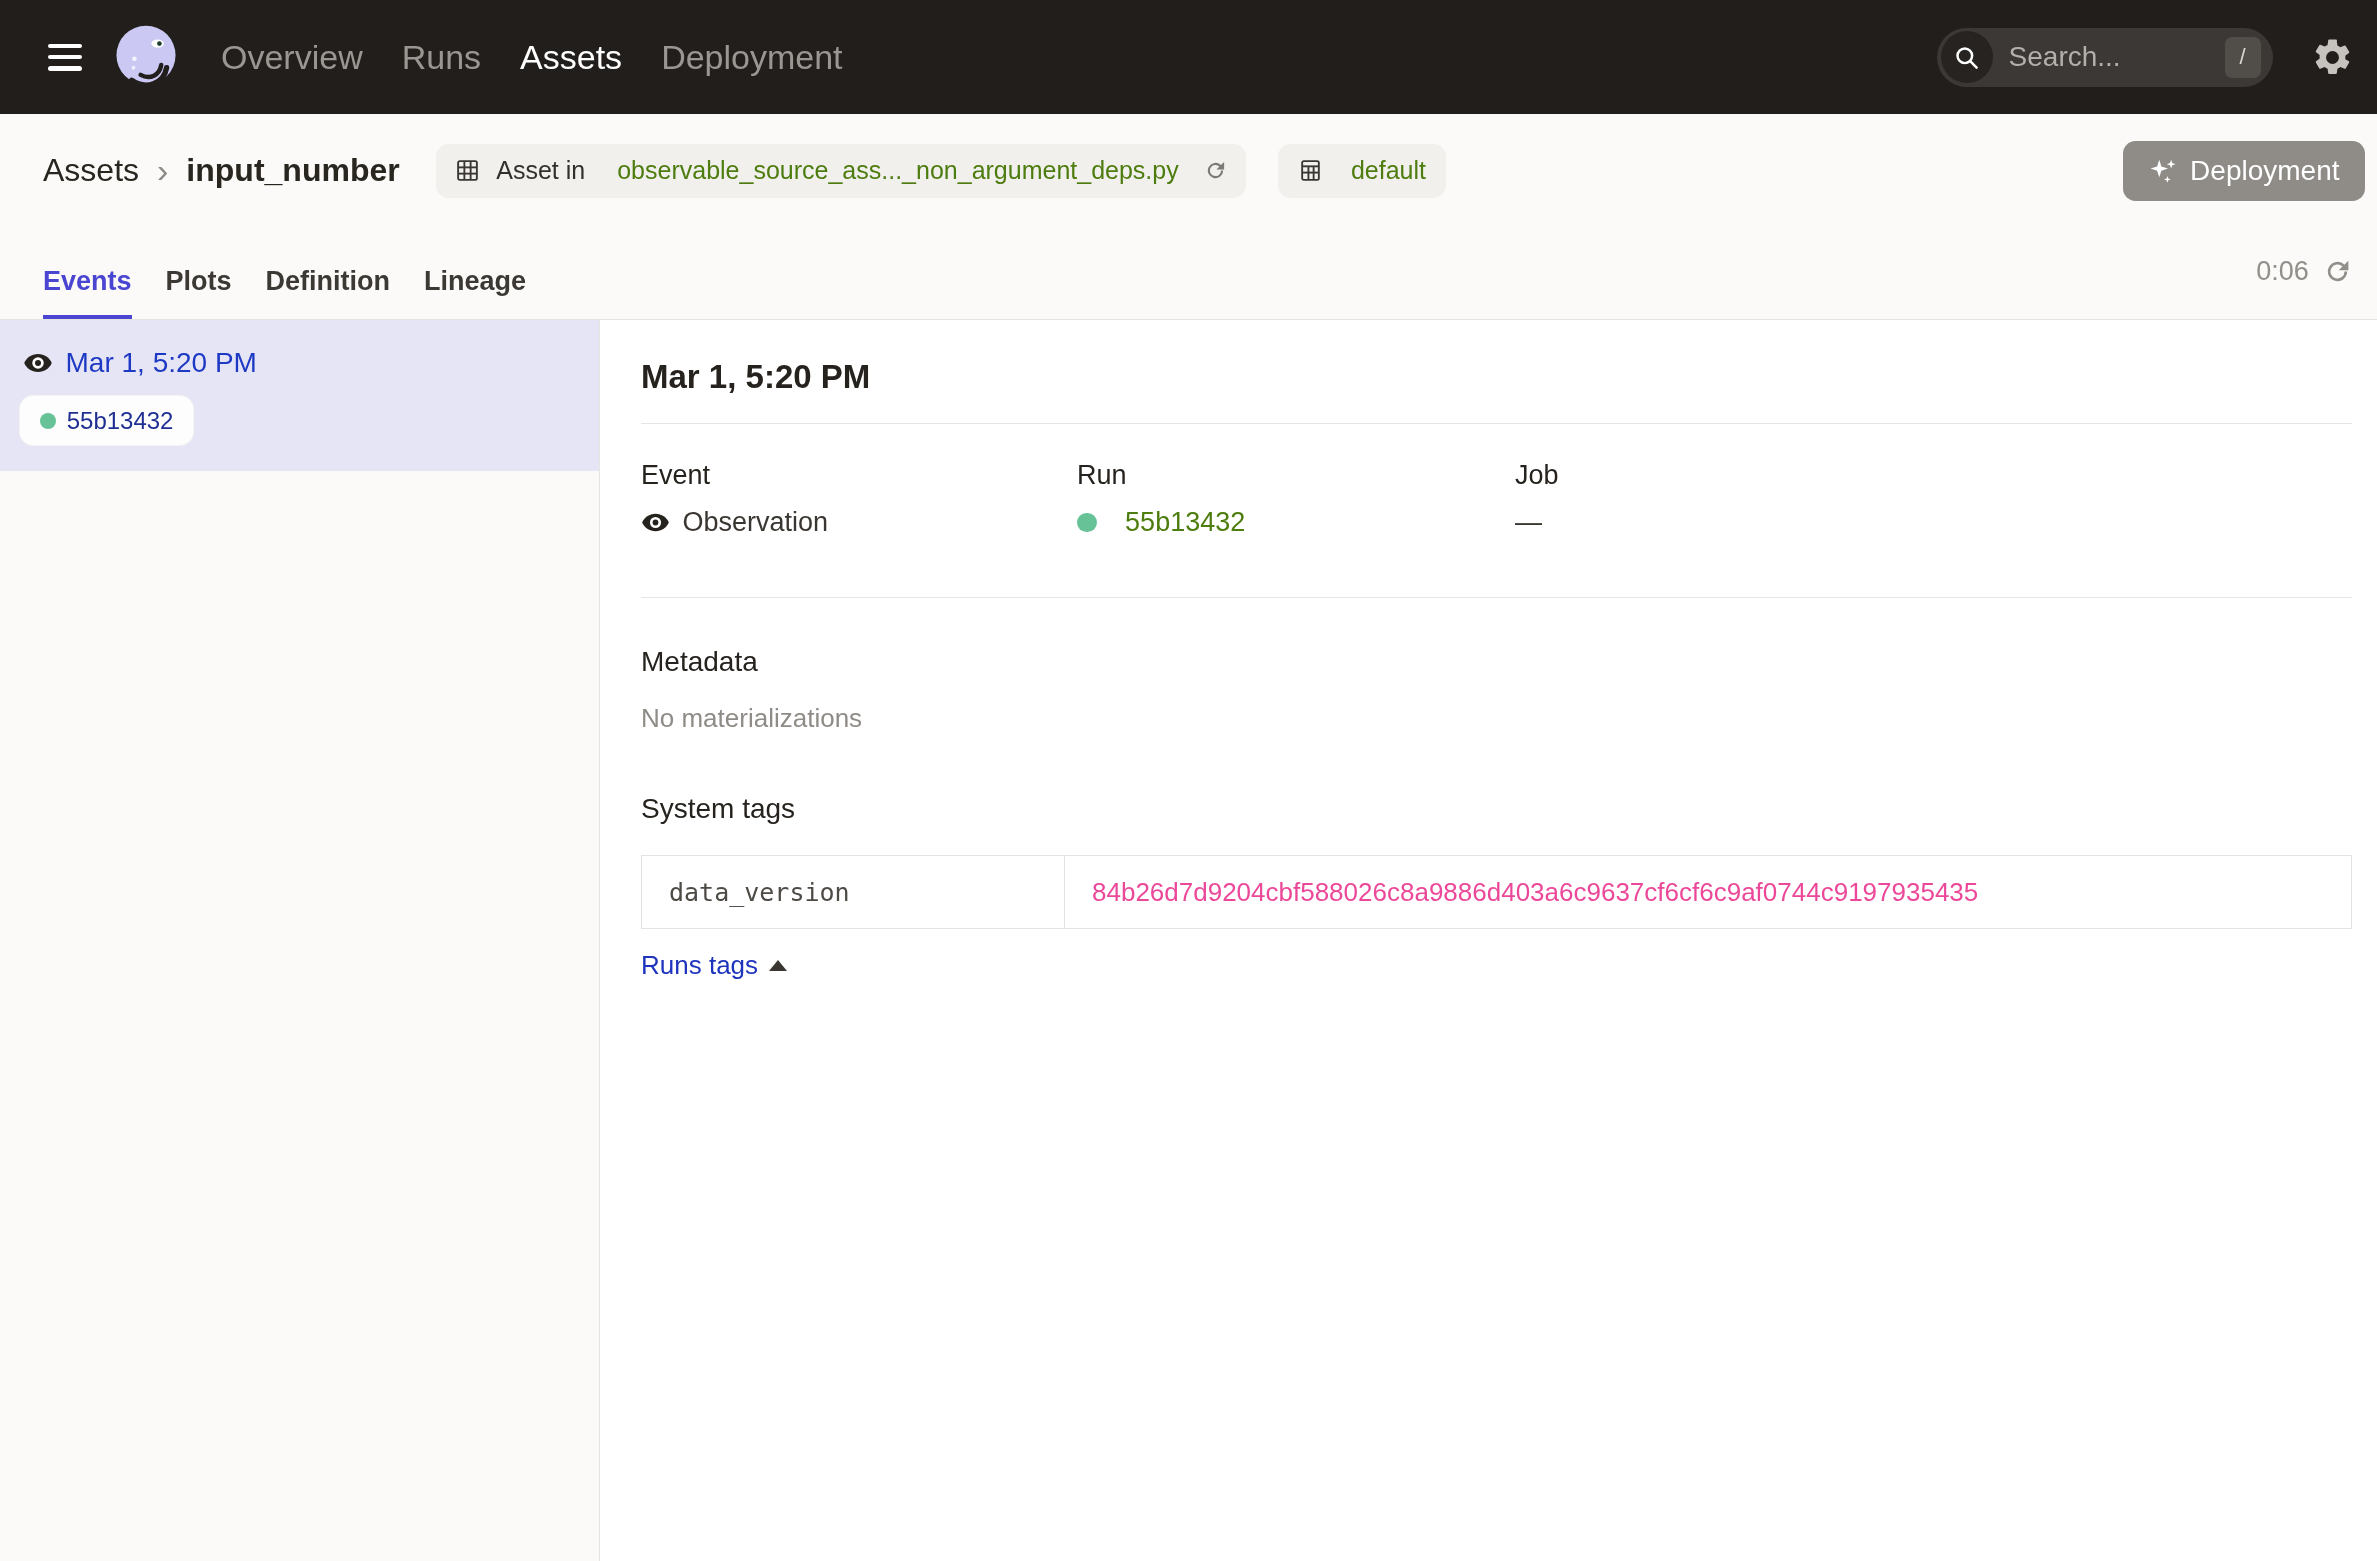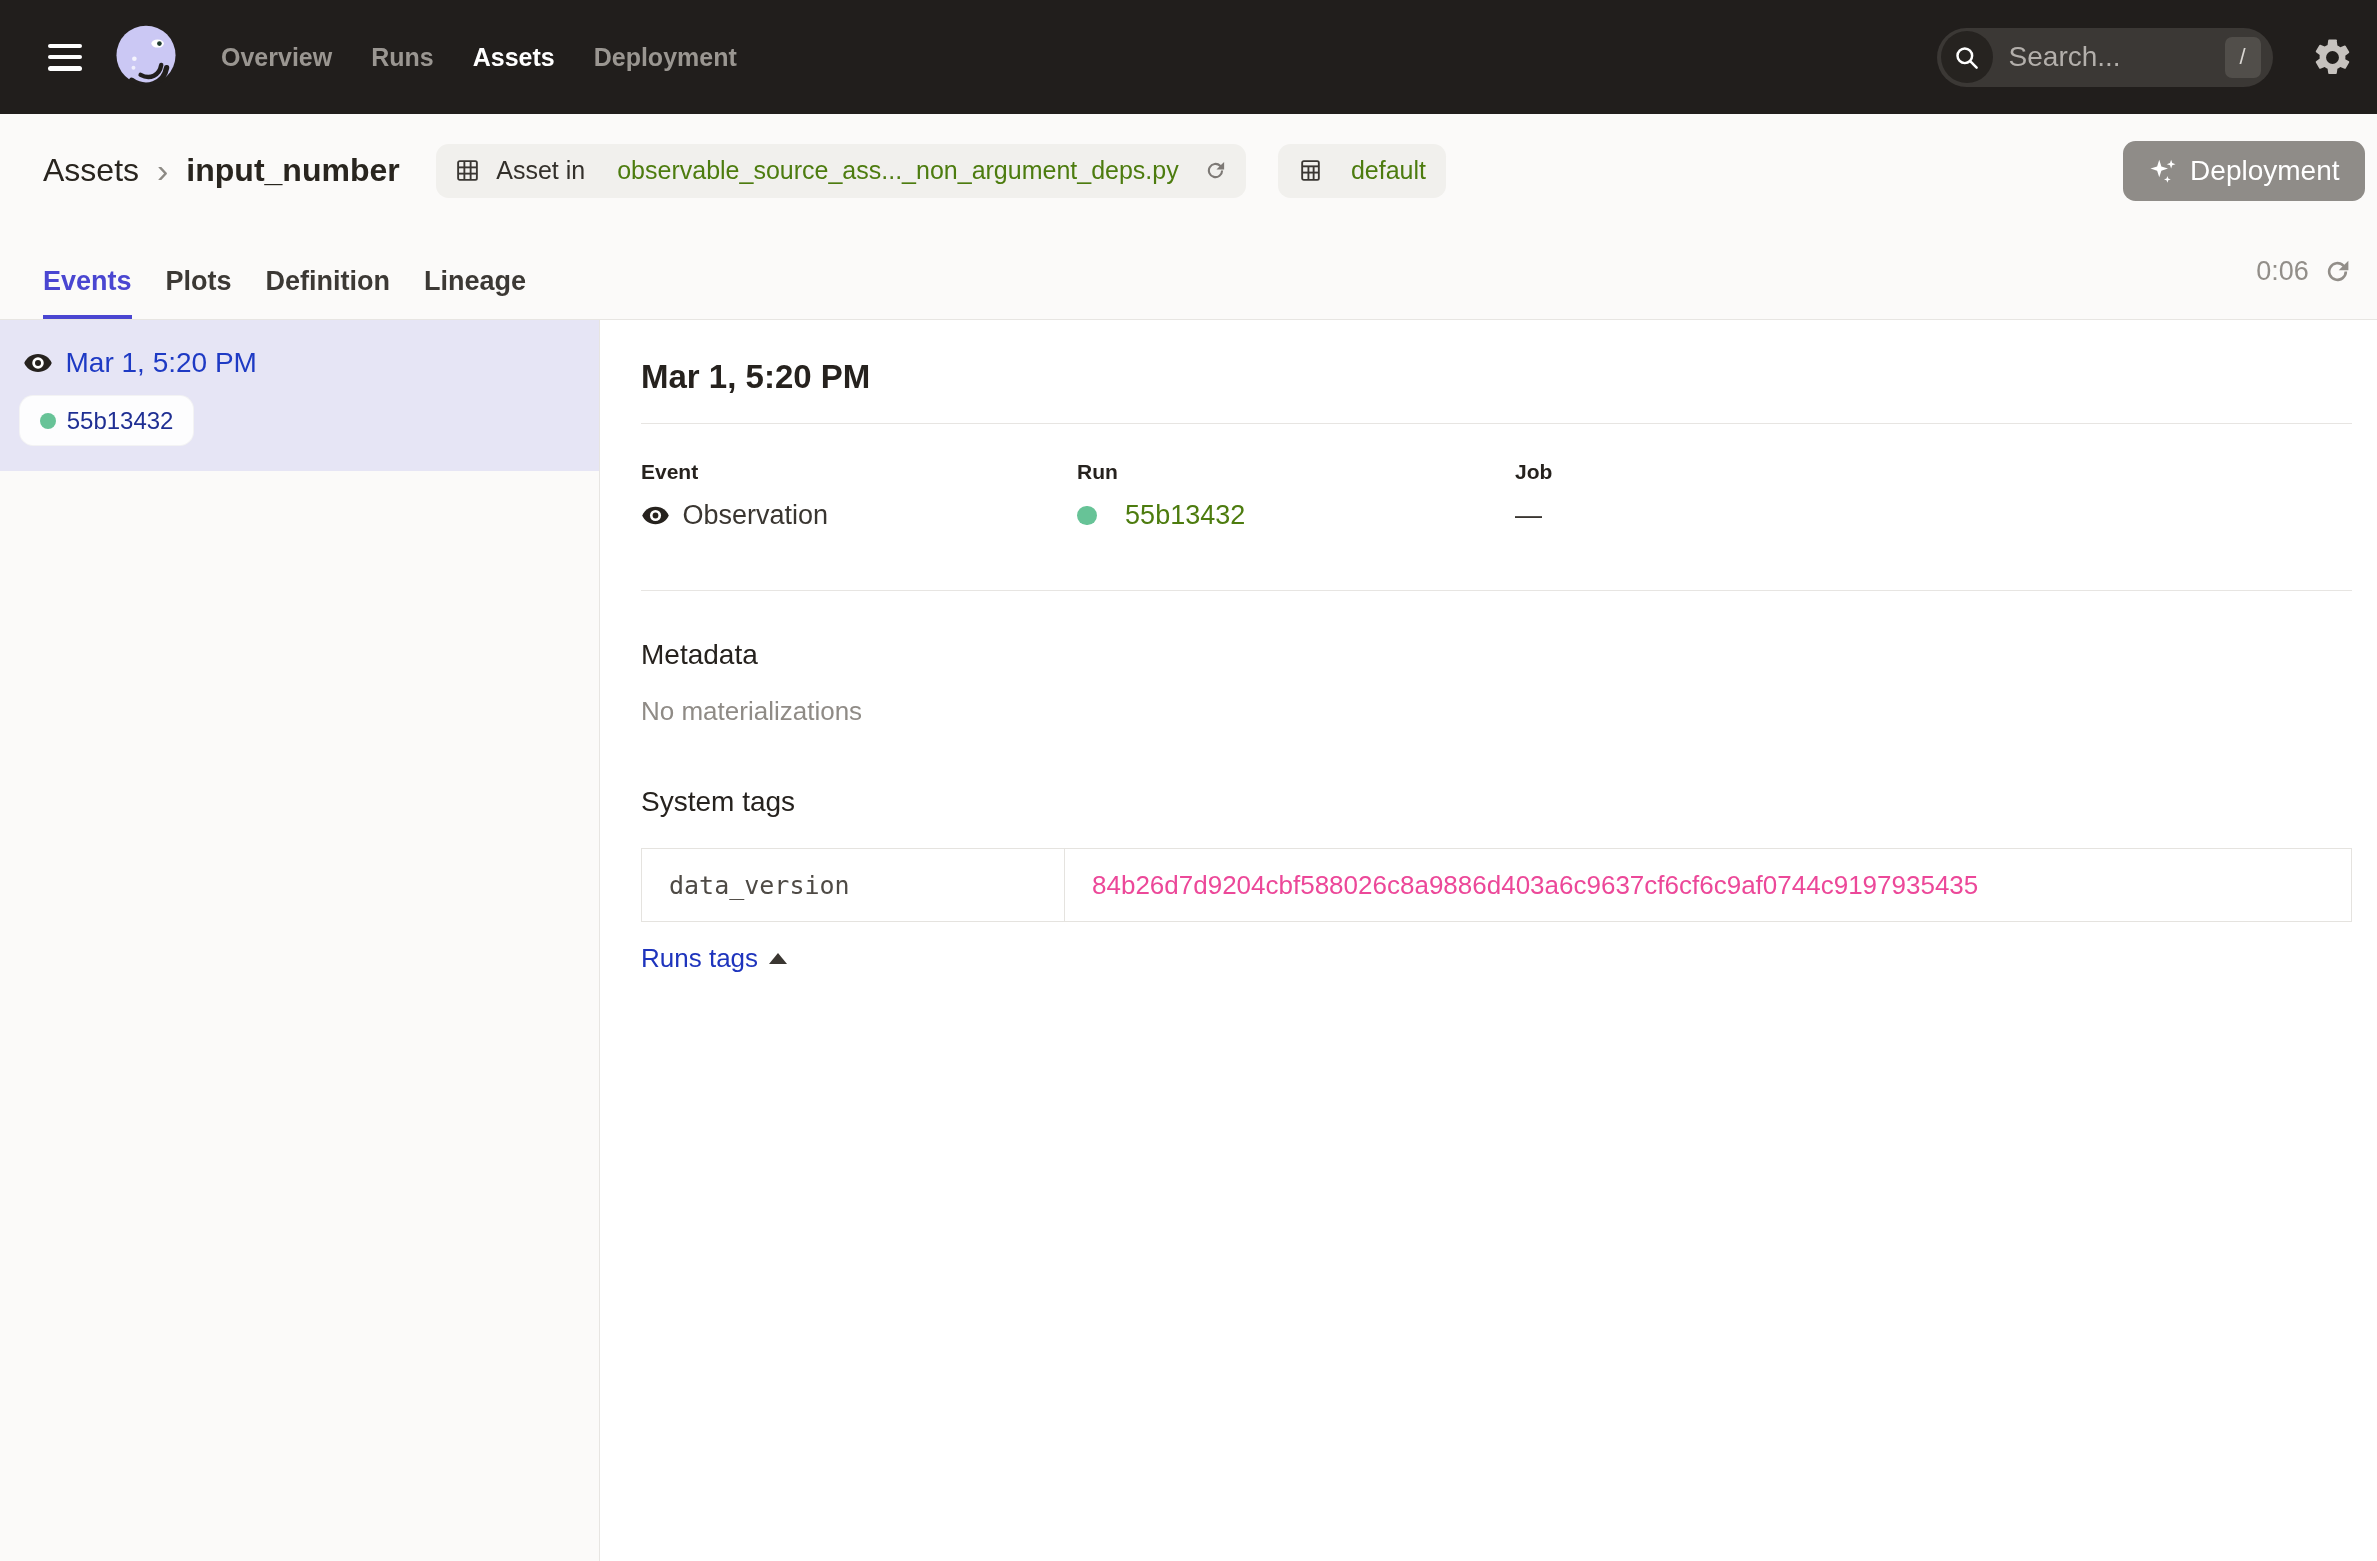--- a/index.html
+++ b/index.html
@@ -5,21 +5,21 @@
   * { margin:0; padding:0; box-sizing:border-box; }
   html,body { width:2377px; height:1561px; overflow:hidden;
     font-family:"Liberation Sans", sans-serif; background:#ffffff; }
 
   
   .topnav { height:114px; background:#211e1c; display:flex; align-items:center; padding:0 23px 0 48px; }
   .hamburger { width:34px; height:27px; display:flex; flex-direction:column; justify-content:space-between; cursor:pointer; }
   .hamburger span { display:block; height:4.5px; background:#ffffff; border-radius:2.7px; }
   .logo { margin-left:30px; width:68px; height:68px; flex:0 0 auto; }
   .nav-items { display:flex; align-items:center; margin-left:41px; gap:39px; }
-  .nav-item { font-size:25px; font-weight:700; color:#9a9691; cursor:pointer; }
+  .nav-item { font-size:34px; font-weight:400; color:#9a9691; cursor:pointer; }
   .nav-item.active { color:#ffffff; }
   .nav-spacer { flex:1; }
   .searchbox { width:336px; height:59px; background:#3b3835; border-radius:30px; display:flex; align-items:center; padding:0 12.5px 0 3.6px; cursor:text; }
   .search-circle { width:52px; height:52px; border-radius:50%; background:#262320; display:flex; align-items:center; justify-content:center; flex:0 0 auto; }
   .searchbox input { background:transparent; border:none; outline:none; color:#eab308; font-size:28px; margin-left:16px; width:170px; font-family:Liberation Sans, sans-serif; }
   .searchbox input::placeholder { color:#b3afab; }
   .slash-chip { margin-left:auto; width:36px; height:41px; background:#514e4a; border-radius:7.1px; color:#d9d6d2; font-size:22px; display:flex; align-items:center; justify-content:center; }
   .gear { margin-left:38px; width:43px; height:43px; cursor:pointer; }
 
   
@@ -54,21 +54,21 @@
     background:#fdfdfe; border:0.9px solid rgba(0,0,0,0.04); border-radius:14.3px; padding:10.7px 19.6px; cursor:pointer; }
   .run-badge .dot { width:16px; height:16px; border-radius:50%; }
   .run-badge .rid { font-size:24px; color:#1f2f93; }
 
   .main { flex:1; background:#ffffff; padding:38px 25px 0 41px; }
   .detail-title { font-size:33px; font-weight:700; color:#26221e; }
   .divider { border:none; border-top:0.9px solid #e7e5e2; margin:0; }
   .divider.d1 { margin-top:27px; }
   .divider.d2 { margin-top:59px; }
   .cols { display:grid; grid-template-columns:436px 438px 1fr; margin-top:36px; }
-  .col-label { font-size:21px; font-weight:700; color:#26221e; }
+  .col-label { font-size:27px; font-weight:400; color:#26221e; }
   .col-value { margin-top:16px; display:flex; align-items:center; gap:12.5px; font-size:27px; color:#3a3631; }
   .col-value .dot { width:19.6px; height:19.6px; border-radius:50%; }
   .h2 { font-size:28px; font-weight:400; color:#26221e; }
   .meta-heading { margin-top:48px; }
   .meta-empty { margin-top:25px; font-size:26px; color:#8f8b86; }
   .tags-heading { margin-top:59px; }
   .tags-table { margin-top:30px; width:100%; border-collapse:collapse; }
   .tags-table td { border:0.9px solid #e5e3df; height:73px; vertical-align:middle; }
   .td-key { width:423px; padding-left:27px; font-family:"DejaVu Sans Mono", monospace; font-size:25px; color:#4e4a45; }
   .td-val { padding-left:27px; font-size:26px; color:#ec4899; }

